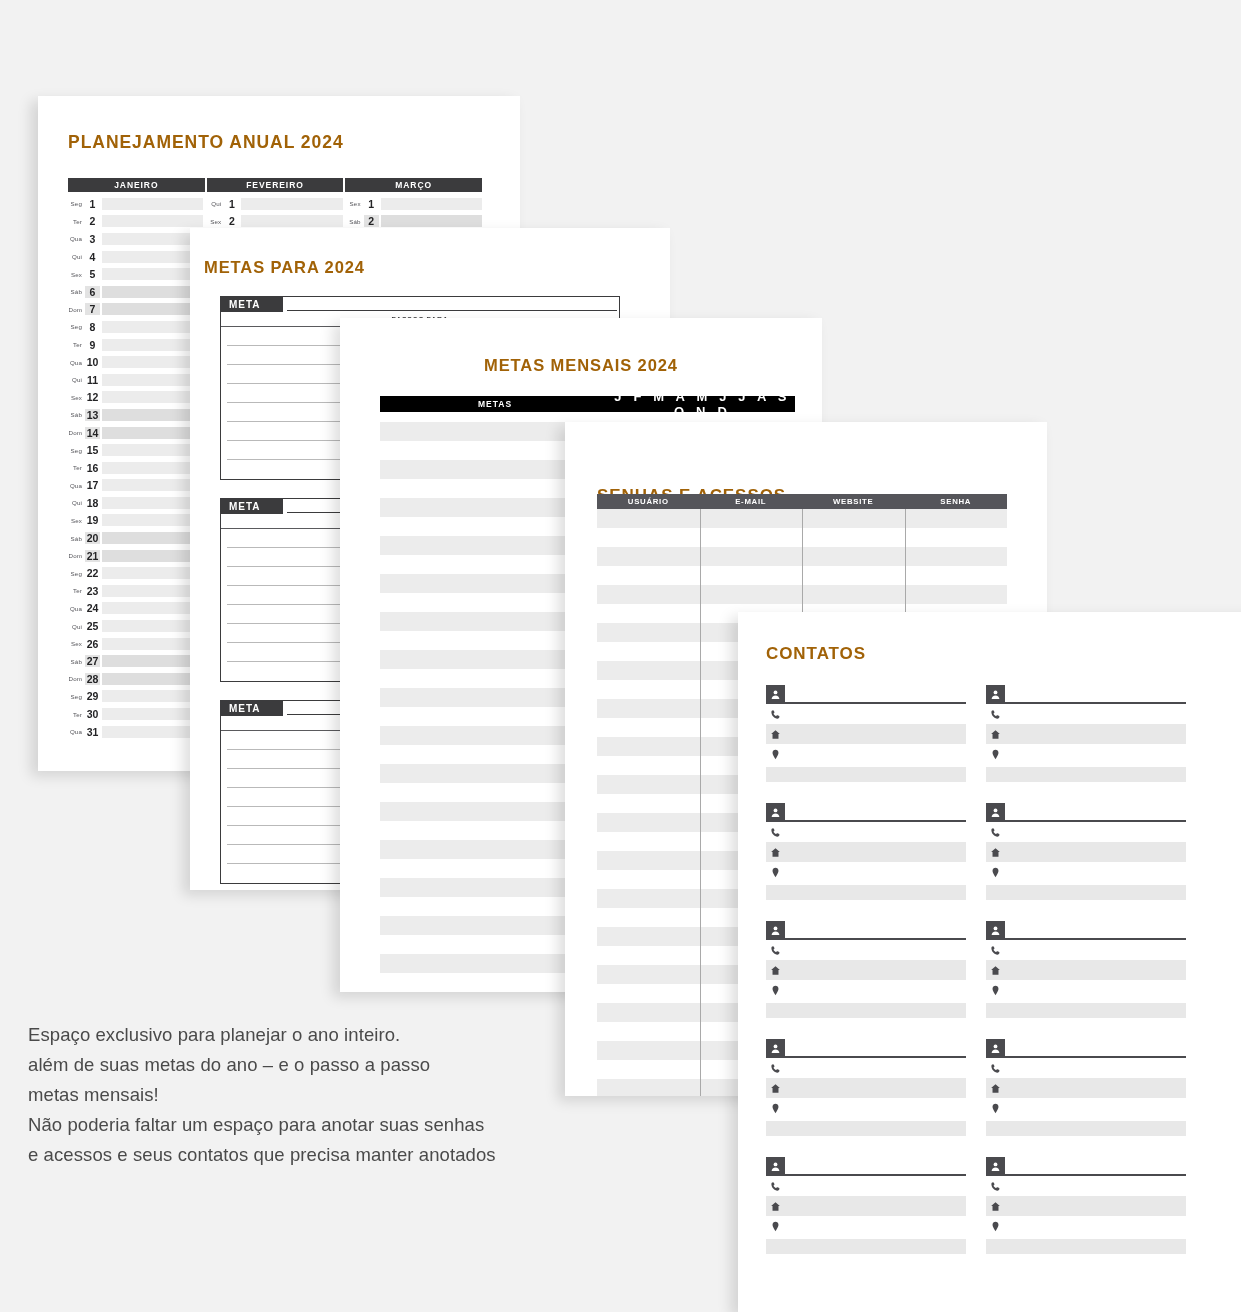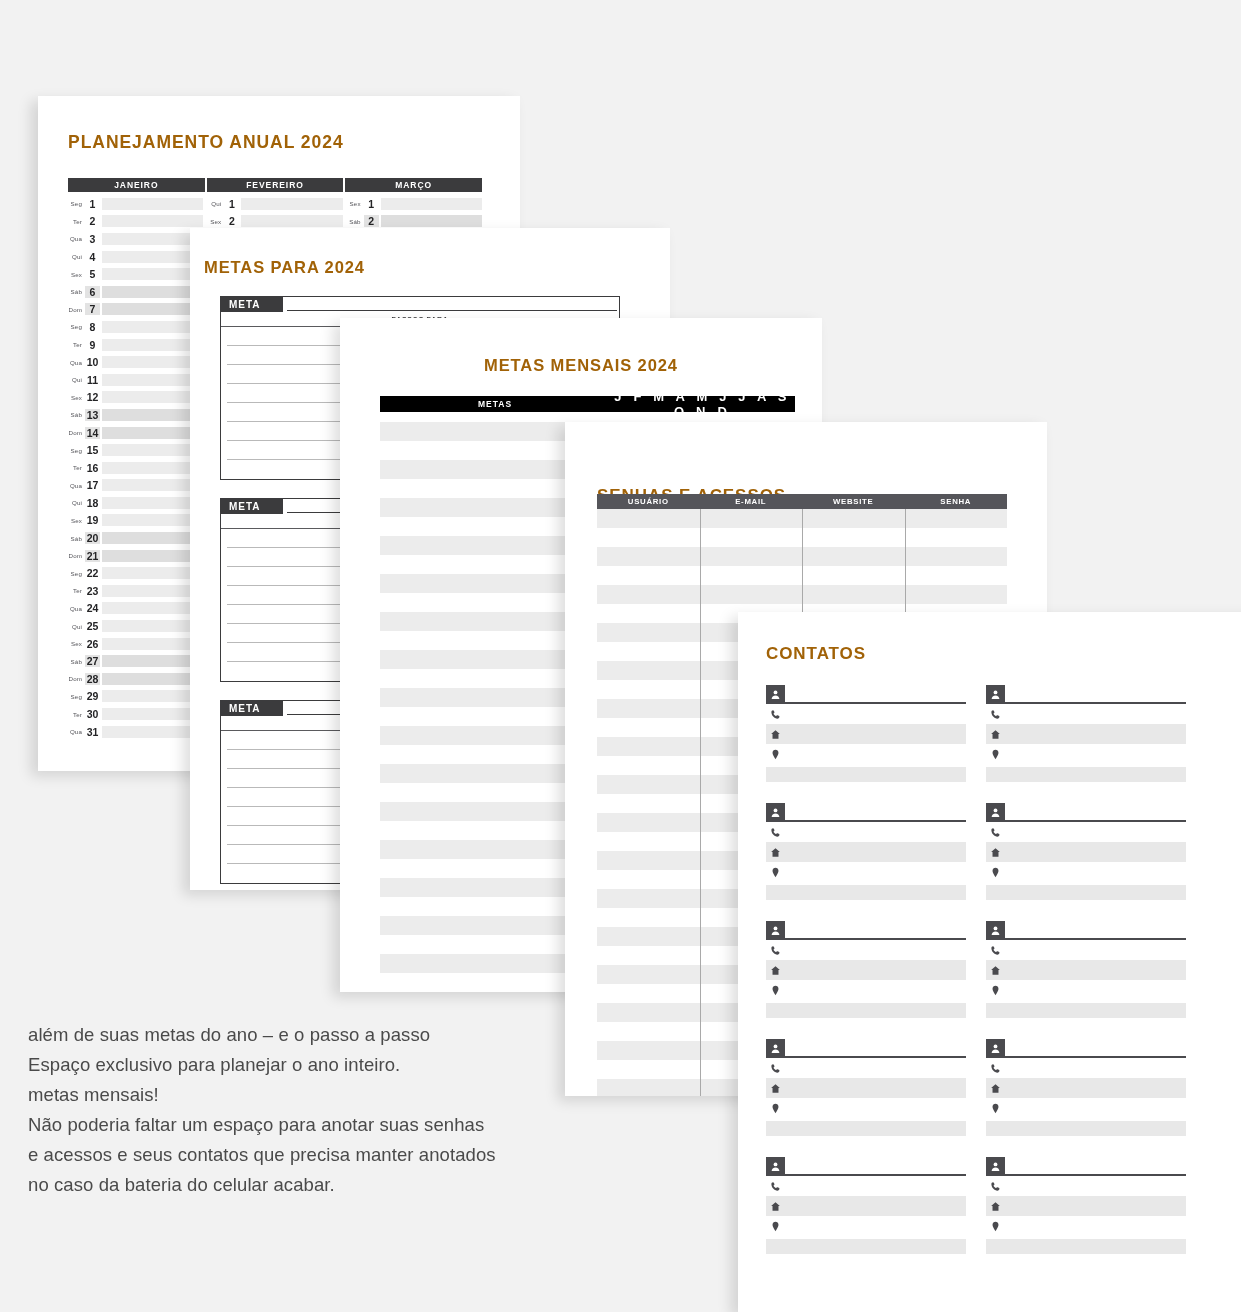--- a/index.html
+++ b/index.html
@@ -1156,21 +1156,20 @@
               </span>
               <span class="cc-fill"></span>
             </div>
             <div class="cc-bar"></div>
           </div>
         </div>
     </div>
   </div>
 
   <div id="desc">
+      <p>Espaço exclusivo para planejar o ano inteiro.</p>
       <p>além de suas metas do ano – e o passo a passo</p>
-      <p>Espaço exclusivo para planejar o ano inteiro.</p>
       <p>metas mensais!</p>
       <p>Não poderia faltar um espaço para anotar suas senhas</p>
       <p>e acessos e seus contatos que precisa manter anotados</p>
-      <p>no caso da bateria do celular acabar.</p>
     </div>
 
 </div>
 
 </body></html>

